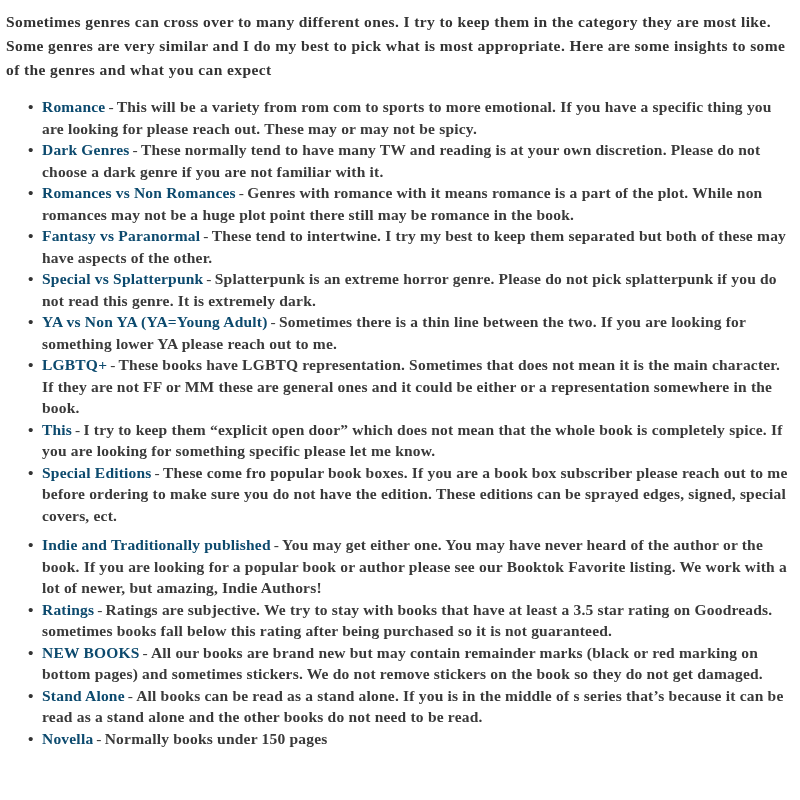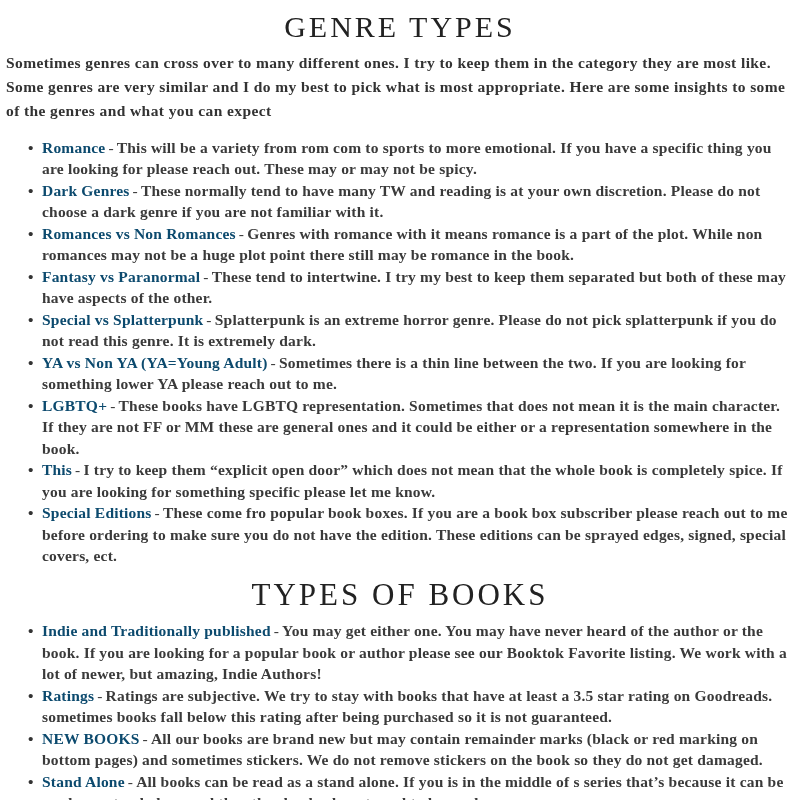--- a/index.html
+++ b/index.html
@@ -74,37 +74,35 @@
   .desc {
     font-weight: 700;
     color: #3a3a3a;
   }
 </style>
 </head>
 <body>
 
 <div class="page">
 
-  <h1 class="section-title">GENRE TYPES</h1>
 
   <p class="intro">Sometimes genres can cross over to many different ones. I try to keep them in the category they are most like. Some genres are very similar and I do my best to pick what is most appropriate. Here are some insights to some of the genres and what you can expect</p>
 
   <ul class="item-list genres">
       <li class="item"><span class="bullet">•</span><span class="term">Romance</span><span class="dash">-</span><span class="desc">This will be a variety from rom com to sports to more emotional. If you have a specific thing you are looking for please reach out. These may or may not be spicy.</span></li>
       <li class="item"><span class="bullet">•</span><span class="term">Dark Genres</span><span class="dash">-</span><span class="desc">These normally tend to have many TW and reading is at your own discretion. Please do not choose a dark genre if you are not familiar with it.</span></li>
       <li class="item"><span class="bullet">•</span><span class="term">Romances vs Non Romances</span><span class="dash">-</span><span class="desc">Genres with romance with it means romance is a part of the plot. While non romances may not be a huge plot point there still may be romance in the book.</span></li>
       <li class="item"><span class="bullet">•</span><span class="term">Fantasy vs Paranormal</span><span class="dash">-</span><span class="desc">These tend to intertwine. I try my best to keep them separated but both of these may have aspects of the other.</span></li>
       <li class="item"><span class="bullet">•</span><span class="term">Special vs Splatterpunk</span><span class="dash">-</span><span class="desc">Splatterpunk is an extreme horror genre. Please do not pick splatterpunk if you do not read this genre. It is extremely dark.</span></li>
       <li class="item"><span class="bullet">•</span><span class="term">YA vs Non YA (YA=Young Adult)</span><span class="dash">-</span><span class="desc">Sometimes there is a thin line between the two. If you are looking for something lower YA please reach out to me.</span></li>
       <li class="item"><span class="bullet">•</span><span class="term">LGBTQ+</span><span class="dash">-</span><span class="desc">These books have LGBTQ representation. Sometimes that does not mean it is the main character. If they are not FF or MM these are general ones and it could be either or a representation somewhere in the book.</span></li>
       <li class="item"><span class="bullet">•</span><span class="term">This</span><span class="dash">-</span><span class="desc">I try to keep them “explicit open door” which does not mean that the whole book is completely spice. If you are looking for something specific please let me know.</span></li>
       <li class="item"><span class="bullet">•</span><span class="term">Special Editions</span><span class="dash">-</span><span class="desc">These come fro popular book boxes. If you are a book box subscriber please reach out to me before ordering to make sure you do not have the edition. These editions can be sprayed edges, signed, special covers, ect.</span></li>
     </ul>
 
-  <h1 class="section-title second">TYPES OF BOOKS</h1>
 
   <ul class="item-list books">
       <li class="item"><span class="bullet">•</span><span class="term">Indie and Traditionally published</span><span class="dash">-</span><span class="desc">You may get either one. You may have never heard of the author or the book. If you are looking for a popular book or author please see our Booktok Favorite listing. We work with a lot of newer, but amazing, Indie Authors!</span></li>
       <li class="item"><span class="bullet">•</span><span class="term">Ratings</span><span class="dash">-</span><span class="desc">Ratings are subjective. We try to stay with books that have at least a 3.5 star rating on Goodreads. sometimes books fall below this rating after being purchased so it is not guaranteed.</span></li>
       <li class="item"><span class="bullet">•</span><span class="term">NEW BOOKS</span><span class="dash">-</span><span class="desc">All our books are brand new but may contain remainder marks (black or red marking on bottom pages) and sometimes stickers. We do not remove stickers on the book so they do not get damaged.</span></li>
       <li class="item"><span class="bullet">•</span><span class="term">Stand Alone</span><span class="dash">-</span><span class="desc">All books can be read as a stand alone. If you is in the middle of s series that’s because it can be read as a stand alone and the other books do not need to be read.</span></li>
       <li class="item"><span class="bullet">•</span><span class="term">Novella</span><span class="dash">-</span><span class="desc">Normally books under 150 pages</span></li>
     </ul>
 
 </div>

